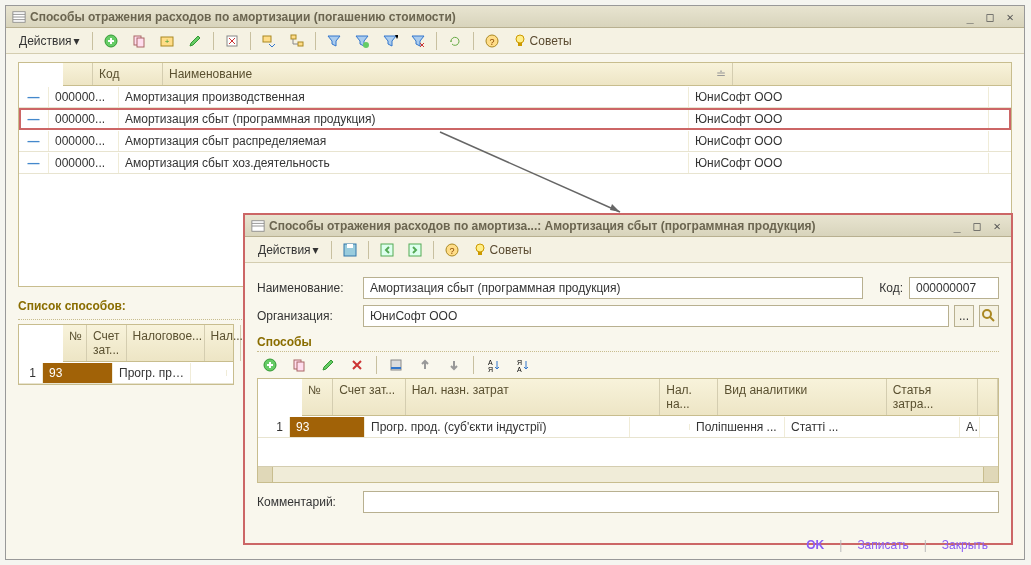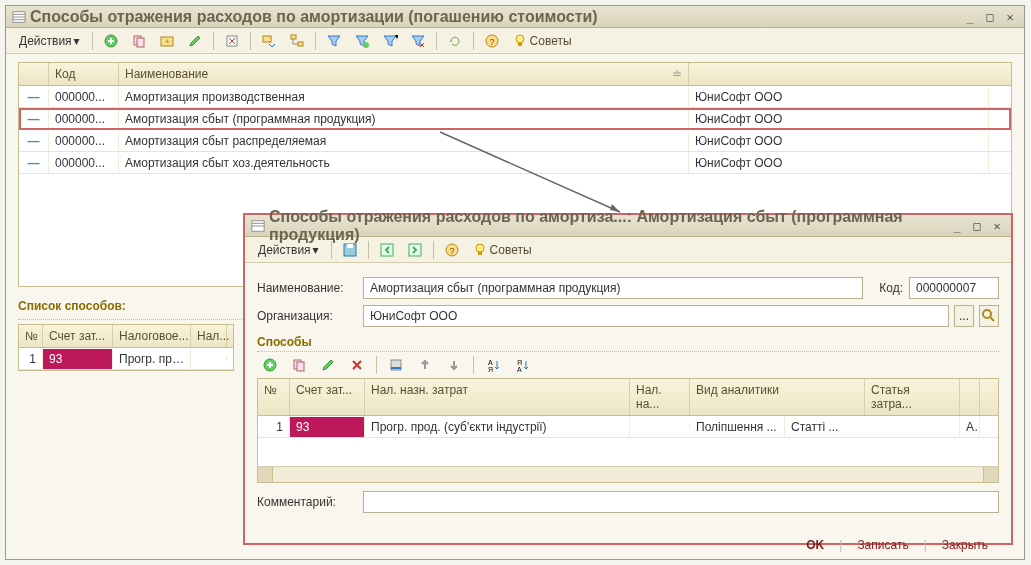--- a/index.html
+++ b/index.html
@@ -5,37 +5,37 @@
 * { box-sizing: border-box; margin: 0; padding: 0; }
 body { font-family: Arial, sans-serif; font-size: 12px; background: #f5f5f0; color: #333; }
 
 .window { background: #f9f7ed; border: 1px solid #999; position: absolute; }
 .main-window { left: 5px; top: 5px; width: 1020px; height: 555px; }
 .child-window { left: 243px; top: 213px; width: 770px; height: 332px; border: 2px solid #c66; }
 
 .titlebar { background: linear-gradient(#e8e4d0, #d8d4bc); height: 22px; display: flex; align-items: center; padding: 0 6px; border-bottom: 1px solid #b8b090; }
 .titlebar-icon { width: 14px; height: 14px; margin-right: 4px; display: inline-flex; }
 .titlebar-icon svg { width: 100%; height: 100%; }
-.titlebar-text { flex: 1; color: #6b6550; font-weight: bold; font-size: 16px; }
+.titlebar-text { flex: 1; color: #6b6550; font-weight: bold; font-size: 12px; }
 .win-btns { display: flex; gap: 4px; }
 .win-btn { width: 16px; height: 14px; display: flex; align-items: center; justify-content: center; color: #555; cursor: pointer; font-family: monospace; }
 
 .toolbar { background: #f5f2e3; height: 26px; display: flex; align-items: center; padding: 6px 6px; gap: 2px; border-bottom: 1px solid #d4cdb0; }
 .tb-btn { height: 20px; padding: 0 4px; display: flex; align-items: center; gap: 2px; cursor: pointer; border: 1px solid transparent; border-radius: 2px; }
 .tb-sep { width: 1px; height: 18px; background: #c8c0a0; margin: 0 3px; }
 .actions-btn { padding: 0 6px; color: #333; }
 .tips-btn { color: #5a4a30; }
 
 .icon { width: 16px; height: 16px; display: inline-flex; align-items: center; justify-content: center; }
 .icon svg { width: 16px; height: 16px; }
 
 .content { padding: 8px 12px; }
 
 .datagrid { border: 1px solid #c8bd8e; background: #fff; }
-.grid-header { display: flex; background: linear-gradient(#f8f3db, #ede5c5); border-bottom: 1px solid #c8bd8e; }
+.grid-header { display: flex; background: linear-gradient(#f8f3db, #ede5c5); border-bottom: 1px solid #c8bd8e; margin-left: 44px; }
 .grid-header-cell { padding: 4px 6px; border-right: 1px solid #d4cdb0; color: #5a5030; font-size: 12px; }
 .grid-row { display: flex; border-bottom: 1px solid #e8e4d0; min-height: 22px; align-items: center; }
 .grid-row.highlighted { outline: 2px solid #c66; outline-offset: -2px; }
 .grid-cell { padding: 3px 6px; border-right: 1px solid #f0ecd8; overflow: hidden; white-space: nowrap; text-overflow: ellipsis; }
 
 .main-grid .col-mark { width: 30px; }
 .main-grid .col-code { width: 70px; }
 .main-grid .col-name { width: 570px; }
 .main-grid .col-org { width: 300px; }
 .main-grid .grid-body { height: 200px; }
@@ -43,21 +43,21 @@
 .row-mark { color: #4488cc; font-weight: bold; text-align: center; }
 
 .section-title { color: #8a6d00; font-weight: bold; padding: 6px 0; border-bottom: 1px dotted #c8bd8e; margin-top: 6px; }
 
 .ways-grid { width: 216px; margin-top: 4px; }
 .ways-grid .col-n { width: 24px; }
 .ways-grid .col-acc { width: 70px; }
 .ways-grid .col-tax { width: 78px; }
 .ways-grid .col-last { width: 36px; }
 
-.cell-selected { background: #be185d; color: #fff; }
+.cell-selected { background: #a16207; color: #fff; }
 
 
 .form-row { display: flex; align-items: center; margin: 6px 0; gap: 6px; }
 .form-label { width: 100px; color: #333; }
 .form-input { flex: 1; height: 22px; border: 1px solid #b8b090; background: #fff; padding: 0 6px; display: flex; align-items: center; }
 .form-input.short { flex: none; width: 90px; }
 .input-btn { width: 20px; height: 22px; border: 1px solid #b8b090; background: #f5f2e3; display: flex; align-items: center; justify-content: center; cursor: pointer; margin-left: -1px; }
 
 .sub-toolbar { display: flex; align-items: center; gap: 3px; padding: 3px 0; }
 
@@ -67,21 +67,21 @@
 .child-grid .col-na { width: 60px; }
 .child-grid .col-art { width: 95px; }
 .child-grid .col-an { width: 175px; }
 .child-grid .col-last { width: 20px; }
 .child-grid .grid-body { height: 50px; }
 .child-grid .hscroll { height: 16px; background: #f0ecd8; border-top: 1px solid #d4cdb0; position: relative; }
 .child-grid .hscroll::before { content: ''; position: absolute; left: 0; width: 14px; height: 100%; background: #e0d8b8; border-right: 1px solid #c8bd8e; }
 .child-grid .hscroll::after { content: ''; position: absolute; right: 0; width: 14px; height: 100%; background: #e0d8b8; border-left: 1px solid #c8bd8e; }
 
 .footer-btns { display: flex; justify-content: flex-end; gap: 4px; padding: 6px 12px; align-items: center; }
-.footer-btn { padding: 4px 10px; border: 1px solid transparent; cursor: pointer; color: #7f1d1d; }
+.footer-btn { padding: 4px 10px; border: 1px solid transparent; cursor: pointer; color: #8b5cf6; }
 .footer-sep { color: #bbb; }
 
 .arrow-annotation { position: absolute; pointer-events: none; }
 .arrow-annotation svg { overflow: visible; }
 </style>
 </head>
 <body>
 
 <div class="window main-window">
   <div class="titlebar">

